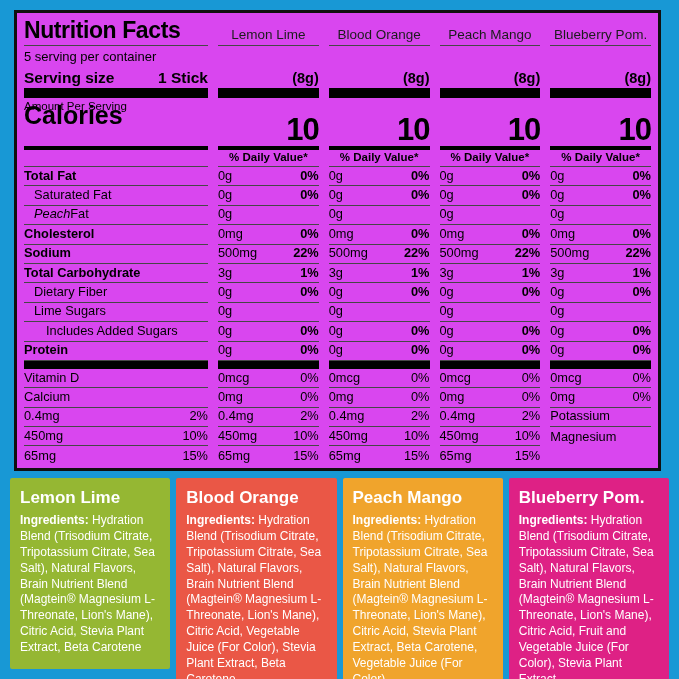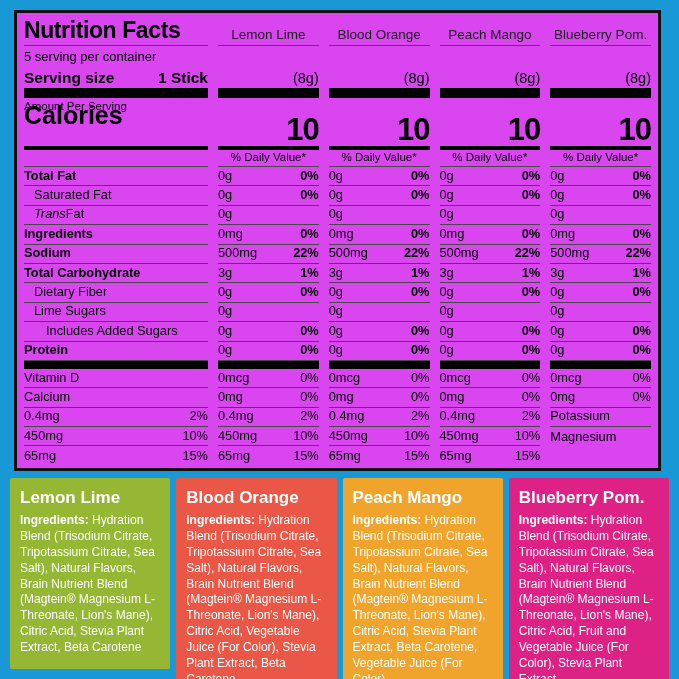--- a/index.html
+++ b/index.html
@@ -16,30 +16,30 @@
     padding:1px 7px 0 7px;
   }
   .grid{display:grid;grid-template-columns:184px repeat(4,1fr);column-gap:10px;}
   .c{display:flex;align-items:flex-end;box-sizing:border-box;min-width:0;color:#000;}
   .hl{border-bottom:1px solid #474747;}
   .title{height:32px;font-size:23px;font-weight:800;letter-spacing:-0.4px;padding-bottom:3px;line-height:1;}
   .flavor{height:32px;font-size:13.5px;justify-content:center;padding-bottom:4px;color:#1c1c1c;line-height:1;}
   .servcount{height:19px;font-size:13px;padding-bottom:2px;line-height:1;}
   .h19{height:19px;}
   .ssize{height:23px;font-size:15.5px;font-weight:700;justify-content:space-between;padding-bottom:3px;line-height:1;}
-  .grams{height:23px;font-size:14.5px;font-weight:400;justify-content:flex-end;padding-bottom:3px;line-height:1;}
+  .grams{height:23px;font-size:14.5px;font-weight:700;justify-content:flex-end;padding-bottom:3px;line-height:1;}
   .bar{height:10px;background:#000;border:none;}
   .bar.thin{height:8px;}
   .aps{height:16px;font-size:11.5px;font-weight:400;line-height:1;padding-bottom:2px;}
   .h16{height:16px;}
   .callab{height:36px;font-size:25px;font-weight:800;padding-bottom:18px;line-height:1;}
   .calval{height:36px;font-size:31px;font-weight:800;justify-content:flex-end;letter-spacing:-1px;padding-bottom:1px;line-height:1;}
   .calline{border-bottom:4px solid #000;}
   .dvsp{height:17px;}
-  .dvh{height:17px;font-size:11.5px;font-weight:400;justify-content:center;padding-bottom:3px;line-height:1;}
+  .dvh{height:17px;font-size:11.5px;font-weight:700;justify-content:center;padding-bottom:3px;line-height:1;}
   .nl{height:19.4px;font-size:12.8px;padding-bottom:3px;line-height:1;}
   .nv{height:19.4px;font-size:12.8px;justify-content:space-between;padding-bottom:3px;line-height:1;}
   .nl i{font-style:italic;}
   .b{font-weight:700;}
   .ind1{padding-left:10px;}
   .ind2{padding-left:22px;}
   
   .boxes{
     position:absolute;left:10px;right:10px;top:478px;
     display:flex;gap:6px;align-items:flex-start;
@@ -119,38 +119,38 @@
         <span class="b">0%</span>
       </div>
       <div class="c nv hl">
         <span>0g</span>
         <span class="b">0%</span>
       </div>
       <div class="c nv hl">
         <span>0g</span>
         <span class="b">0%</span>
       </div>
-      <div class="c nl ind1 hl"><i>Trans</i> Fat</div>
-      <div class="c nv hl">
-        <span>0g</span>
-        <span></span>
-      </div>
-      <div class="c nv hl">
-        <span>0g</span>
-        <span></span>
-      </div>
-      <div class="c nv hl">
-        <span>0g</span>
-        <span></span>
-      </div>
-      <div class="c nv hl">
-        <span>0g</span>
-        <span></span>
-      </div>
-      <div class="c nl b hl">Ingredients</div>
+      <div class="c nl ind1 hl"><i>Peach</i> Fat</div>
+      <div class="c nv hl">
+        <span>0g</span>
+        <span></span>
+      </div>
+      <div class="c nv hl">
+        <span>0g</span>
+        <span></span>
+      </div>
+      <div class="c nv hl">
+        <span>0g</span>
+        <span></span>
+      </div>
+      <div class="c nv hl">
+        <span>0g</span>
+        <span></span>
+      </div>
+      <div class="c nl b hl">Cholesterol</div>
       <div class="c nv hl">
         <span>0mg</span>
         <span class="b">0%</span>
       </div>
       <div class="c nv hl">
         <span>0mg</span>
         <span class="b">0%</span>
       </div>
       <div class="c nv hl">
         <span>0mg</span>

